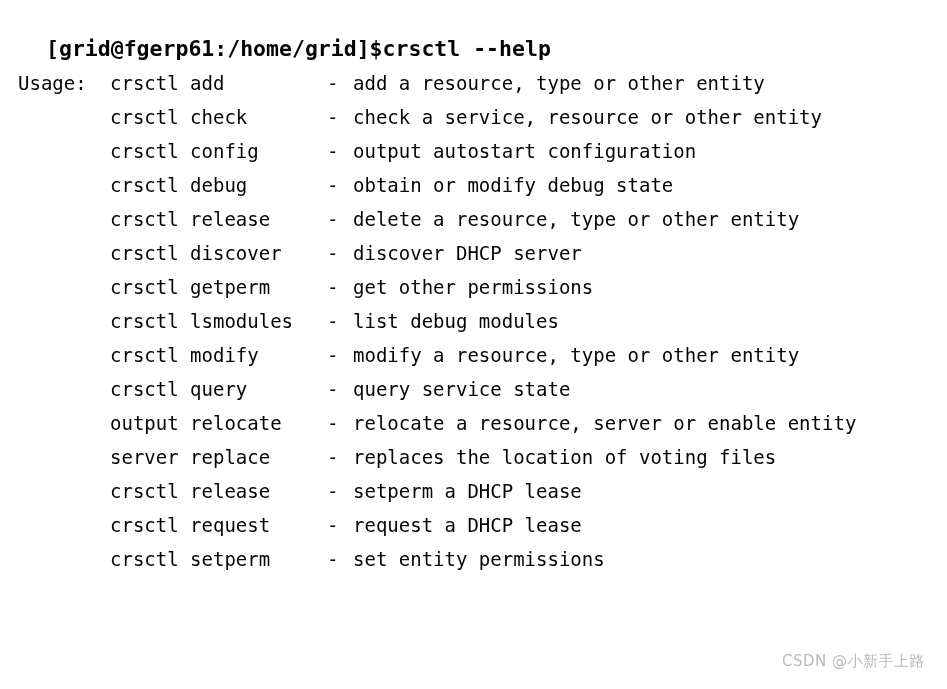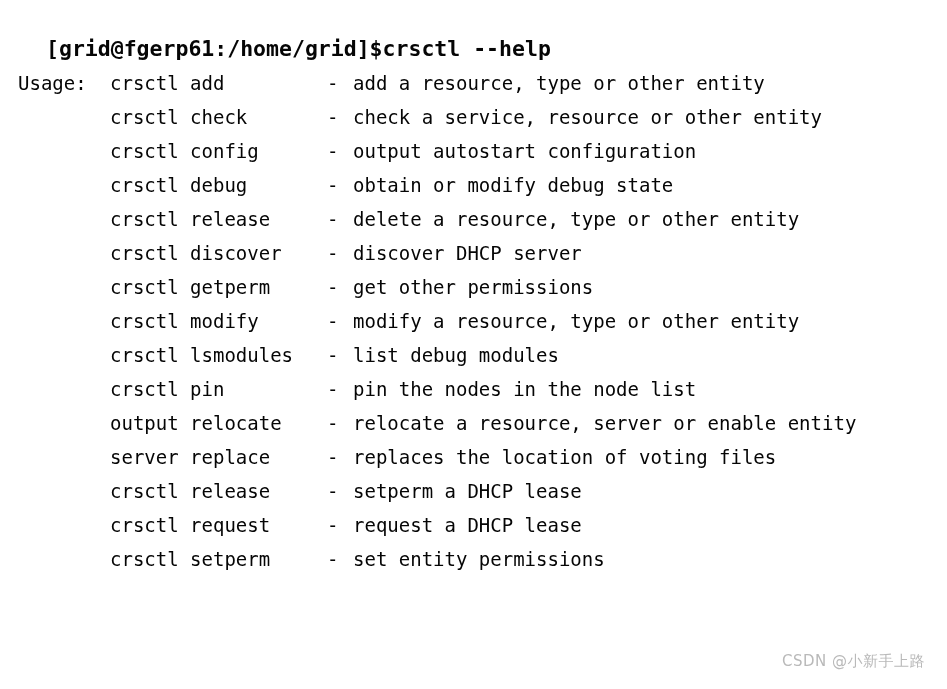--- a/index.html
+++ b/index.html
@@ -93,23 +93,23 @@
   <div class="line prompt-line">[grid@fgerp61:/home/grid]$crsctl --help</div>
 
   <div id="usage-block">
       <div class="cmd-row"><span class="lbl">Usage:</span><span class="cmd">crsctl add</span><span class="dash">-</span><span class="desc">add a resource, type or other entity</span></div>
       <div class="cmd-row"><span class="lbl"></span><span class="cmd">crsctl check</span><span class="dash">-</span><span class="desc">check a service, resource or other entity</span></div>
       <div class="cmd-row"><span class="lbl"></span><span class="cmd">crsctl config</span><span class="dash">-</span><span class="desc">output autostart configuration</span></div>
       <div class="cmd-row"><span class="lbl"></span><span class="cmd">crsctl debug</span><span class="dash">-</span><span class="desc">obtain or modify debug state</span></div>
       <div class="cmd-row"><span class="lbl"></span><span class="cmd">crsctl release</span><span class="dash">-</span><span class="desc">delete a resource, type or other entity</span></div>
       <div class="cmd-row"><span class="lbl"></span><span class="cmd">crsctl discover</span><span class="dash">-</span><span class="desc">discover DHCP server</span></div>
       <div class="cmd-row"><span class="lbl"></span><span class="cmd">crsctl getperm</span><span class="dash">-</span><span class="desc">get other permissions</span></div>
+      <div class="cmd-row"><span class="lbl"></span><span class="cmd">crsctl lsmodules</span><span class="dash">-</span><span class="desc">list debug modules</span></div>
       <div class="cmd-row"><span class="lbl"></span><span class="cmd">crsctl modify</span><span class="dash">-</span><span class="desc">modify a resource, type or other entity</span></div>
-      <div class="cmd-row"><span class="lbl"></span><span class="cmd">crsctl lsmodules</span><span class="dash">-</span><span class="desc">list debug modules</span></div>
-      <div class="cmd-row"><span class="lbl"></span><span class="cmd">crsctl pin</span><span class="dash">-</span><span class="desc">pin the nodes in the node list</span></div>
+      <div class="cmd-row"><span class="lbl"></span><span class="cmd">crsctl query</span><span class="dash">-</span><span class="desc">query service state</span></div>
       <div class="cmd-row"><span class="lbl"></span><span class="cmd">output relocate</span><span class="dash">-</span><span class="desc">relocate a resource, server or enable entity</span></div>
       <div class="cmd-row"><span class="lbl"></span><span class="cmd">server replace</span><span class="dash">-</span><span class="desc">replaces the location of voting files</span></div>
       <div class="cmd-row"><span class="lbl"></span><span class="cmd">crsctl release</span><span class="dash">-</span><span class="desc">setperm a DHCP lease</span></div>
       <div class="cmd-row"><span class="lbl"></span><span class="cmd">crsctl request</span><span class="dash">-</span><span class="desc">request a DHCP lease</span></div>
       <div class="cmd-row"><span class="lbl"></span><span class="cmd">crsctl setperm</span><span class="dash">-</span><span class="desc">set entity permissions</span></div>
     </div>
 
   <div id="watermark" style="color: rgb(185, 185, 185);">CSDN @小新手上路</div>
 
 </div>

